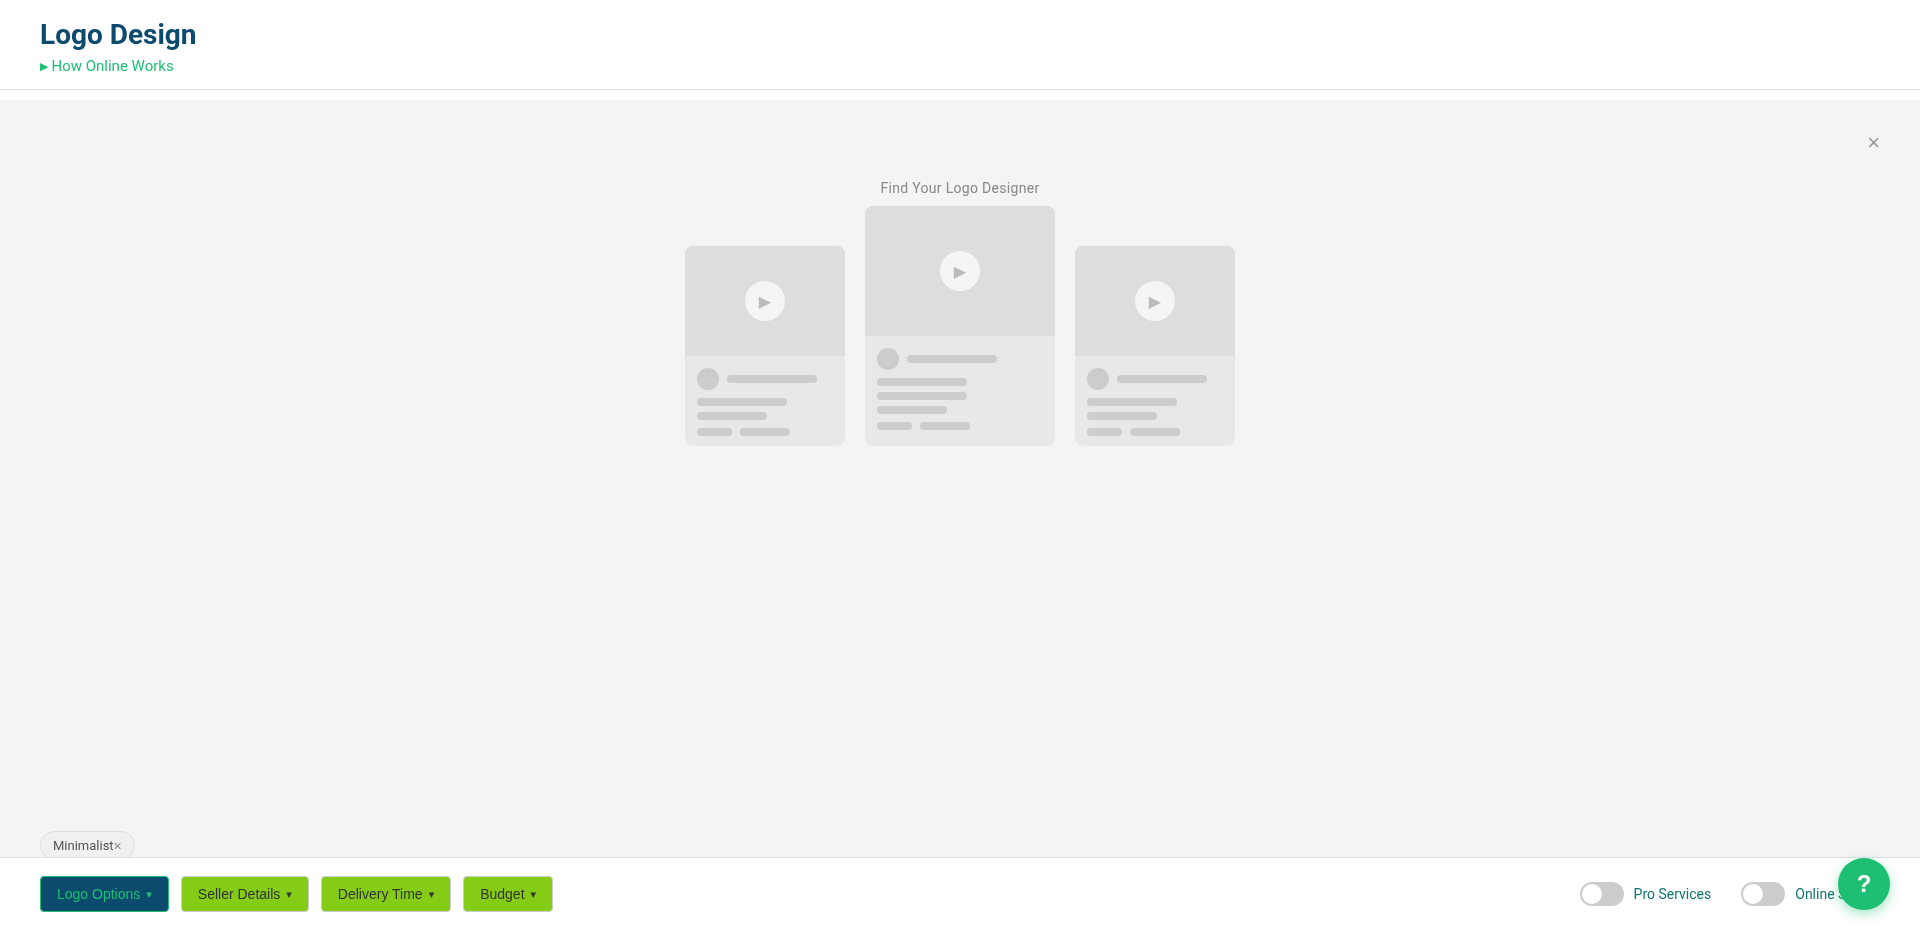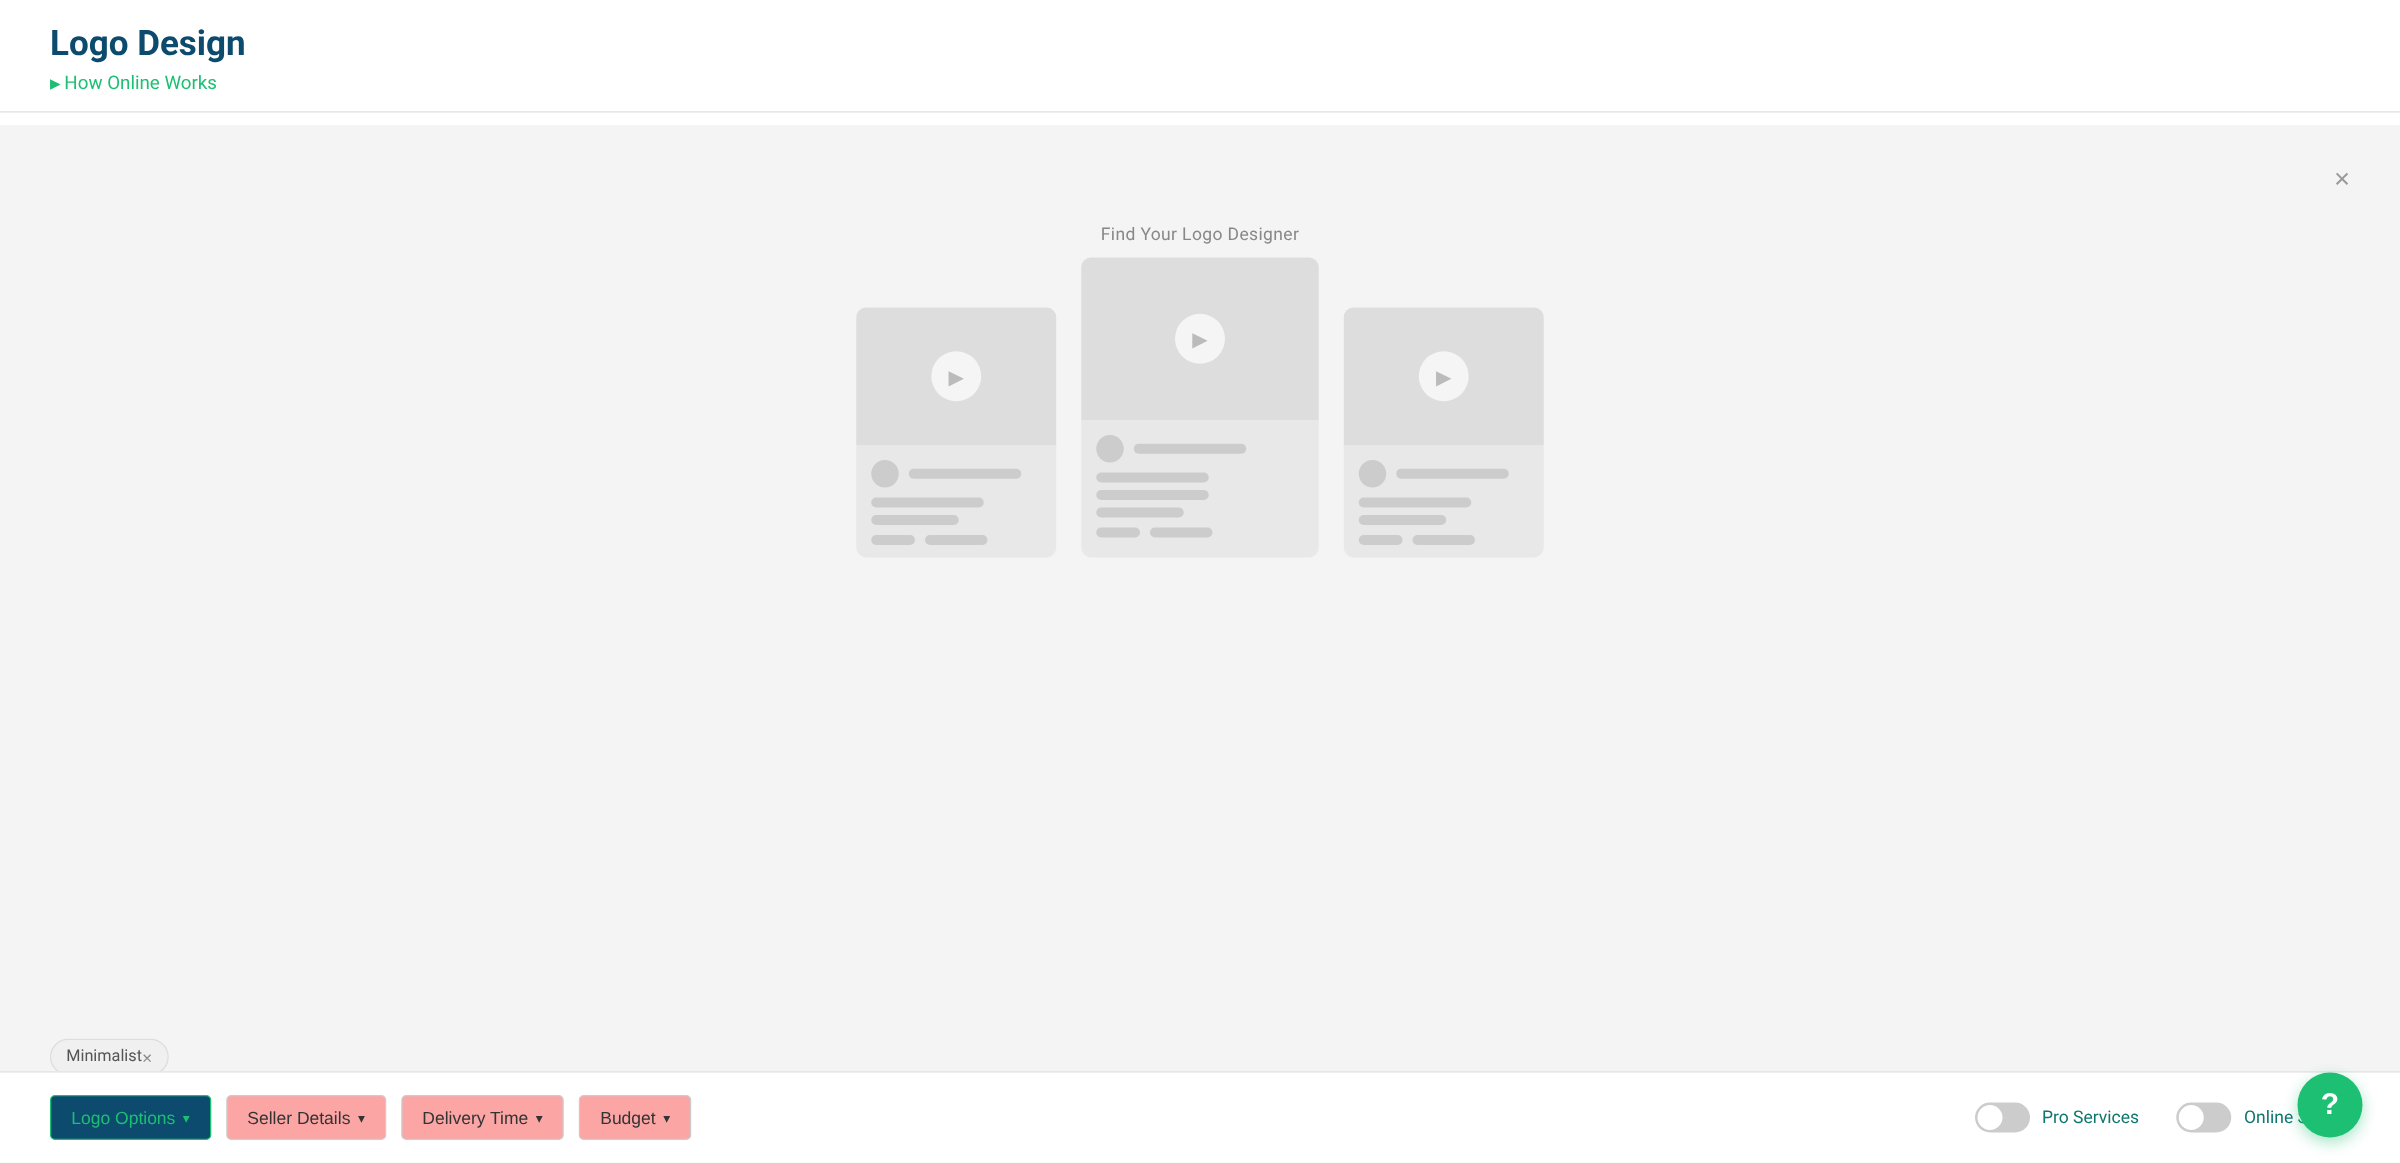--- a/index.html
+++ b/index.html
@@ -211,21 +211,21 @@
       gap: 12px;
     }
 
     .filter-btn {
       display: flex;
       align-items: center;
       gap: 6px;
       padding: 9px 16px;
       border-radius: 4px;
       border: 1.5px solid #ccc;
-      background: #fca5a5;
+      background: #84cc16;
       font-size: 14px;
       color: #333;
       cursor: pointer;
       font-weight: 500;
     }
 
     .filter-btn.active {
       border-color: #1dbf73;
       color: #1dbf73;
       background: #0c4a6e;

